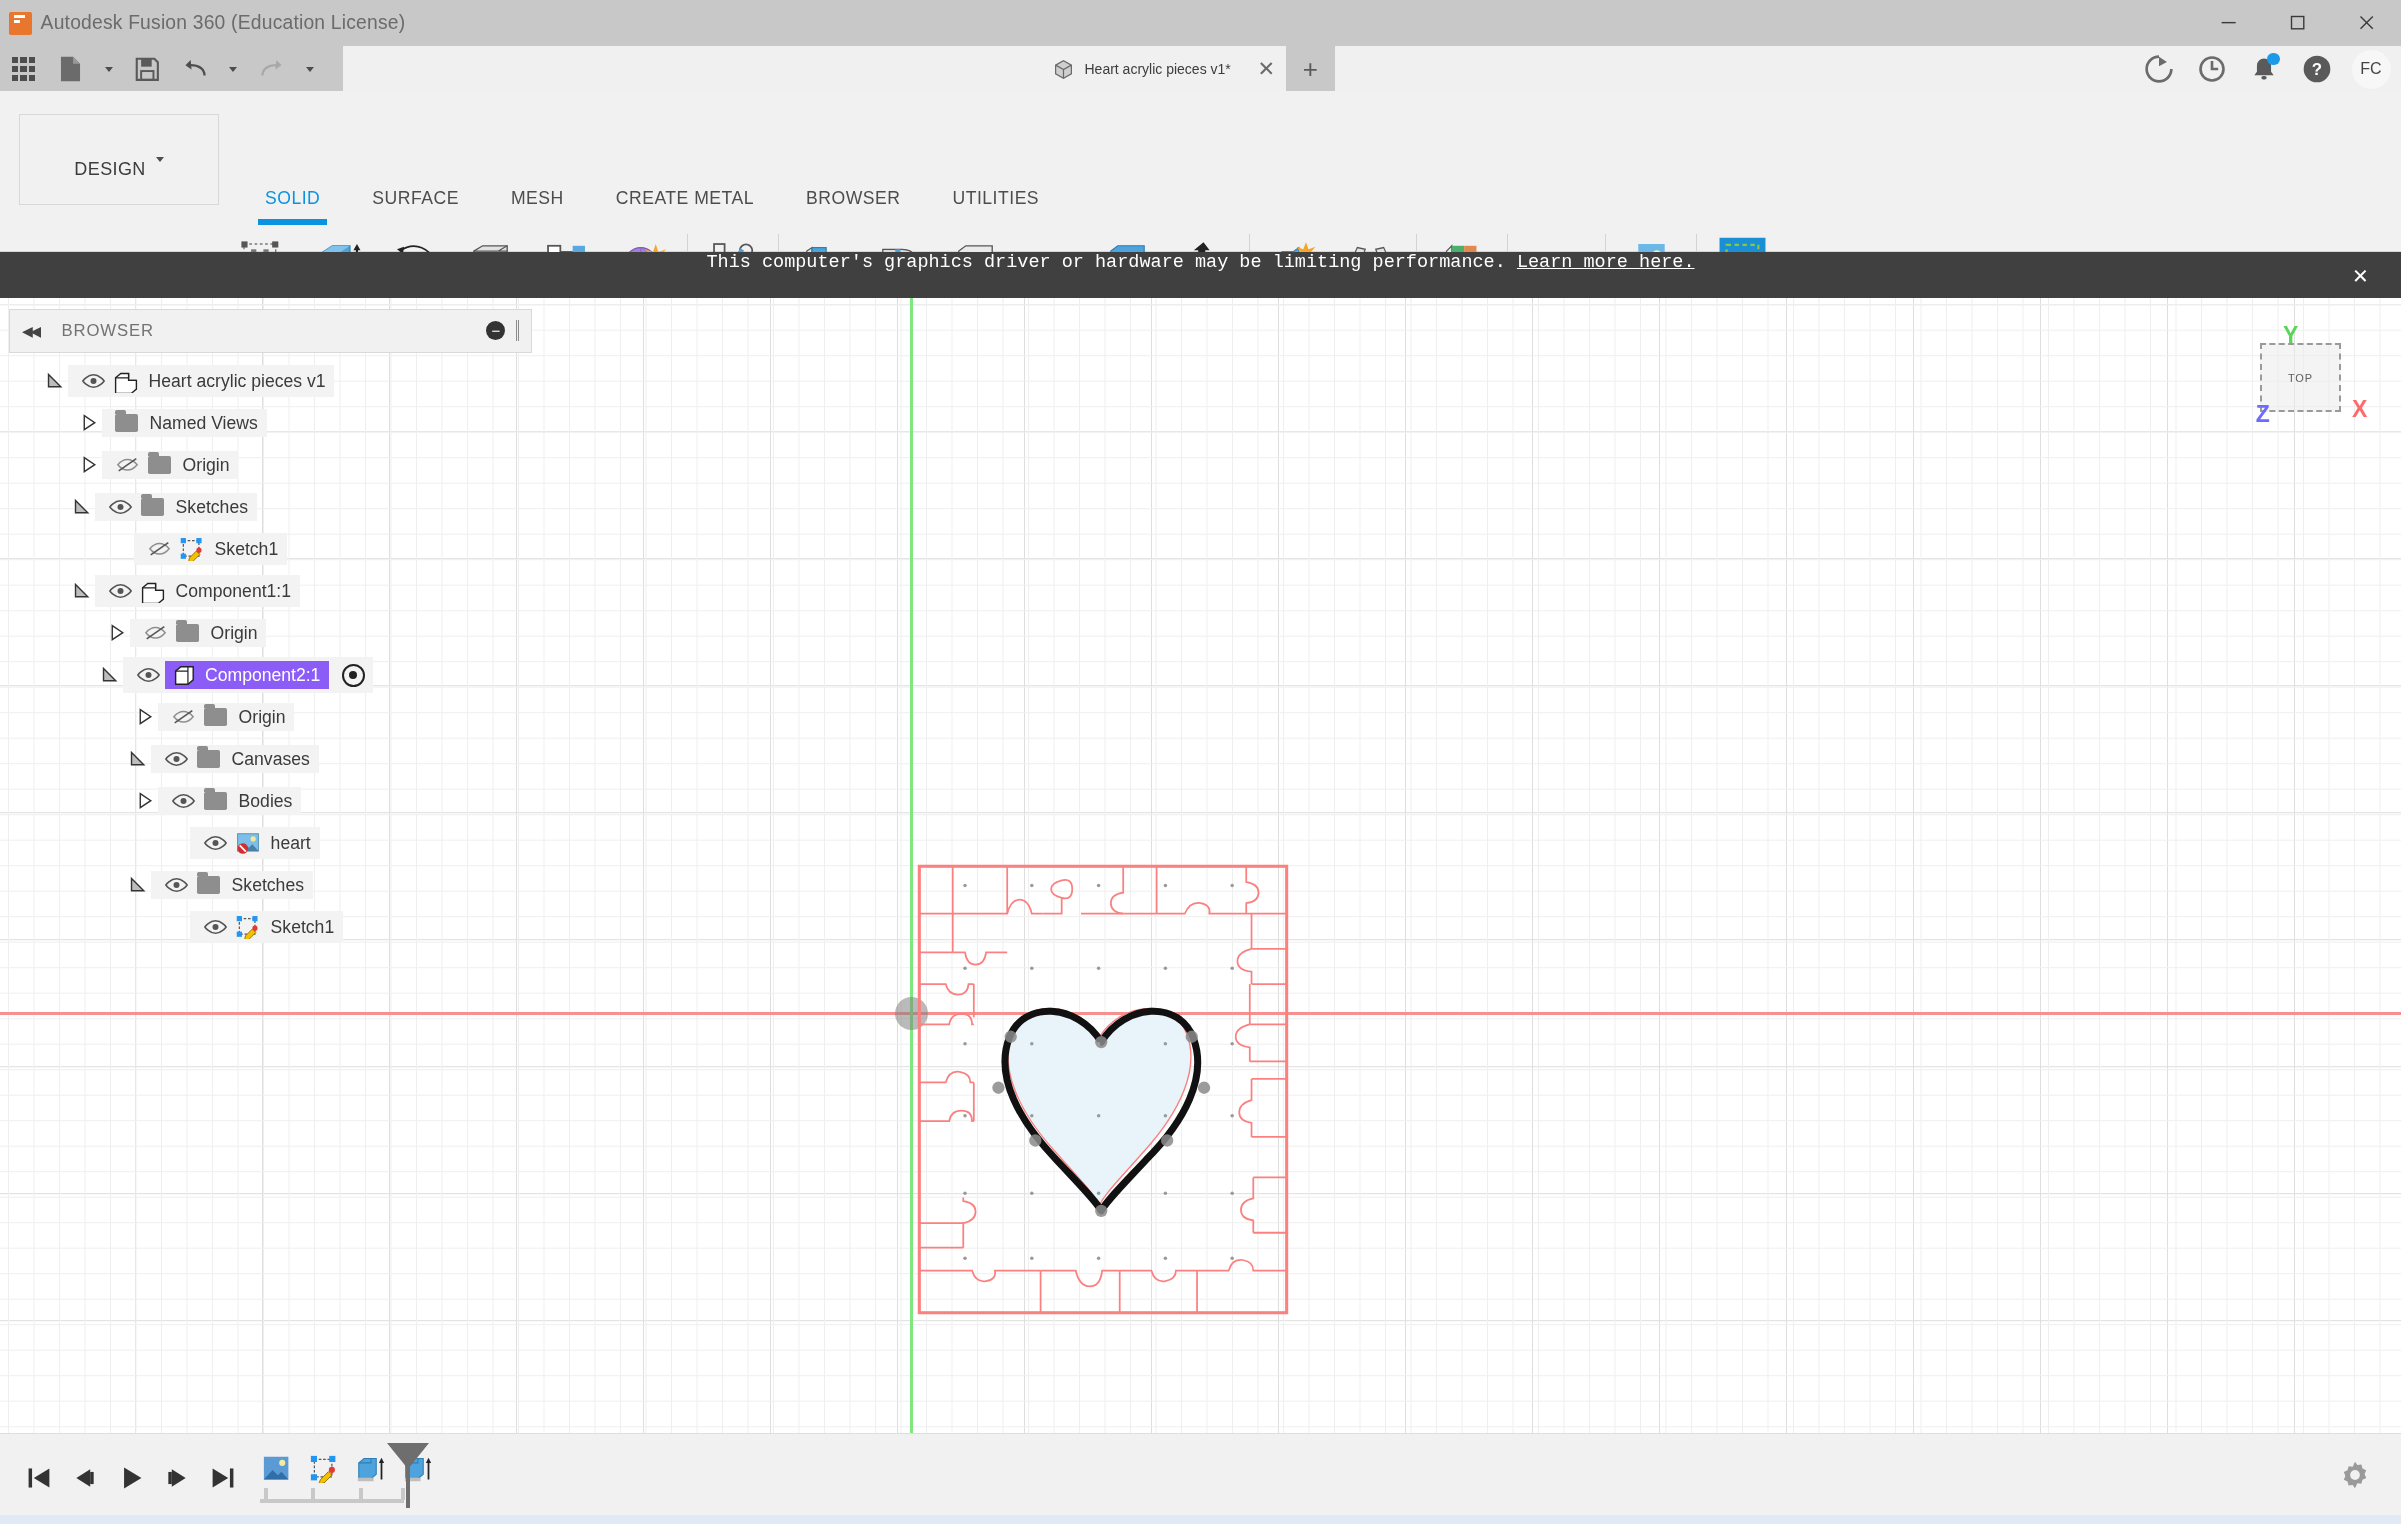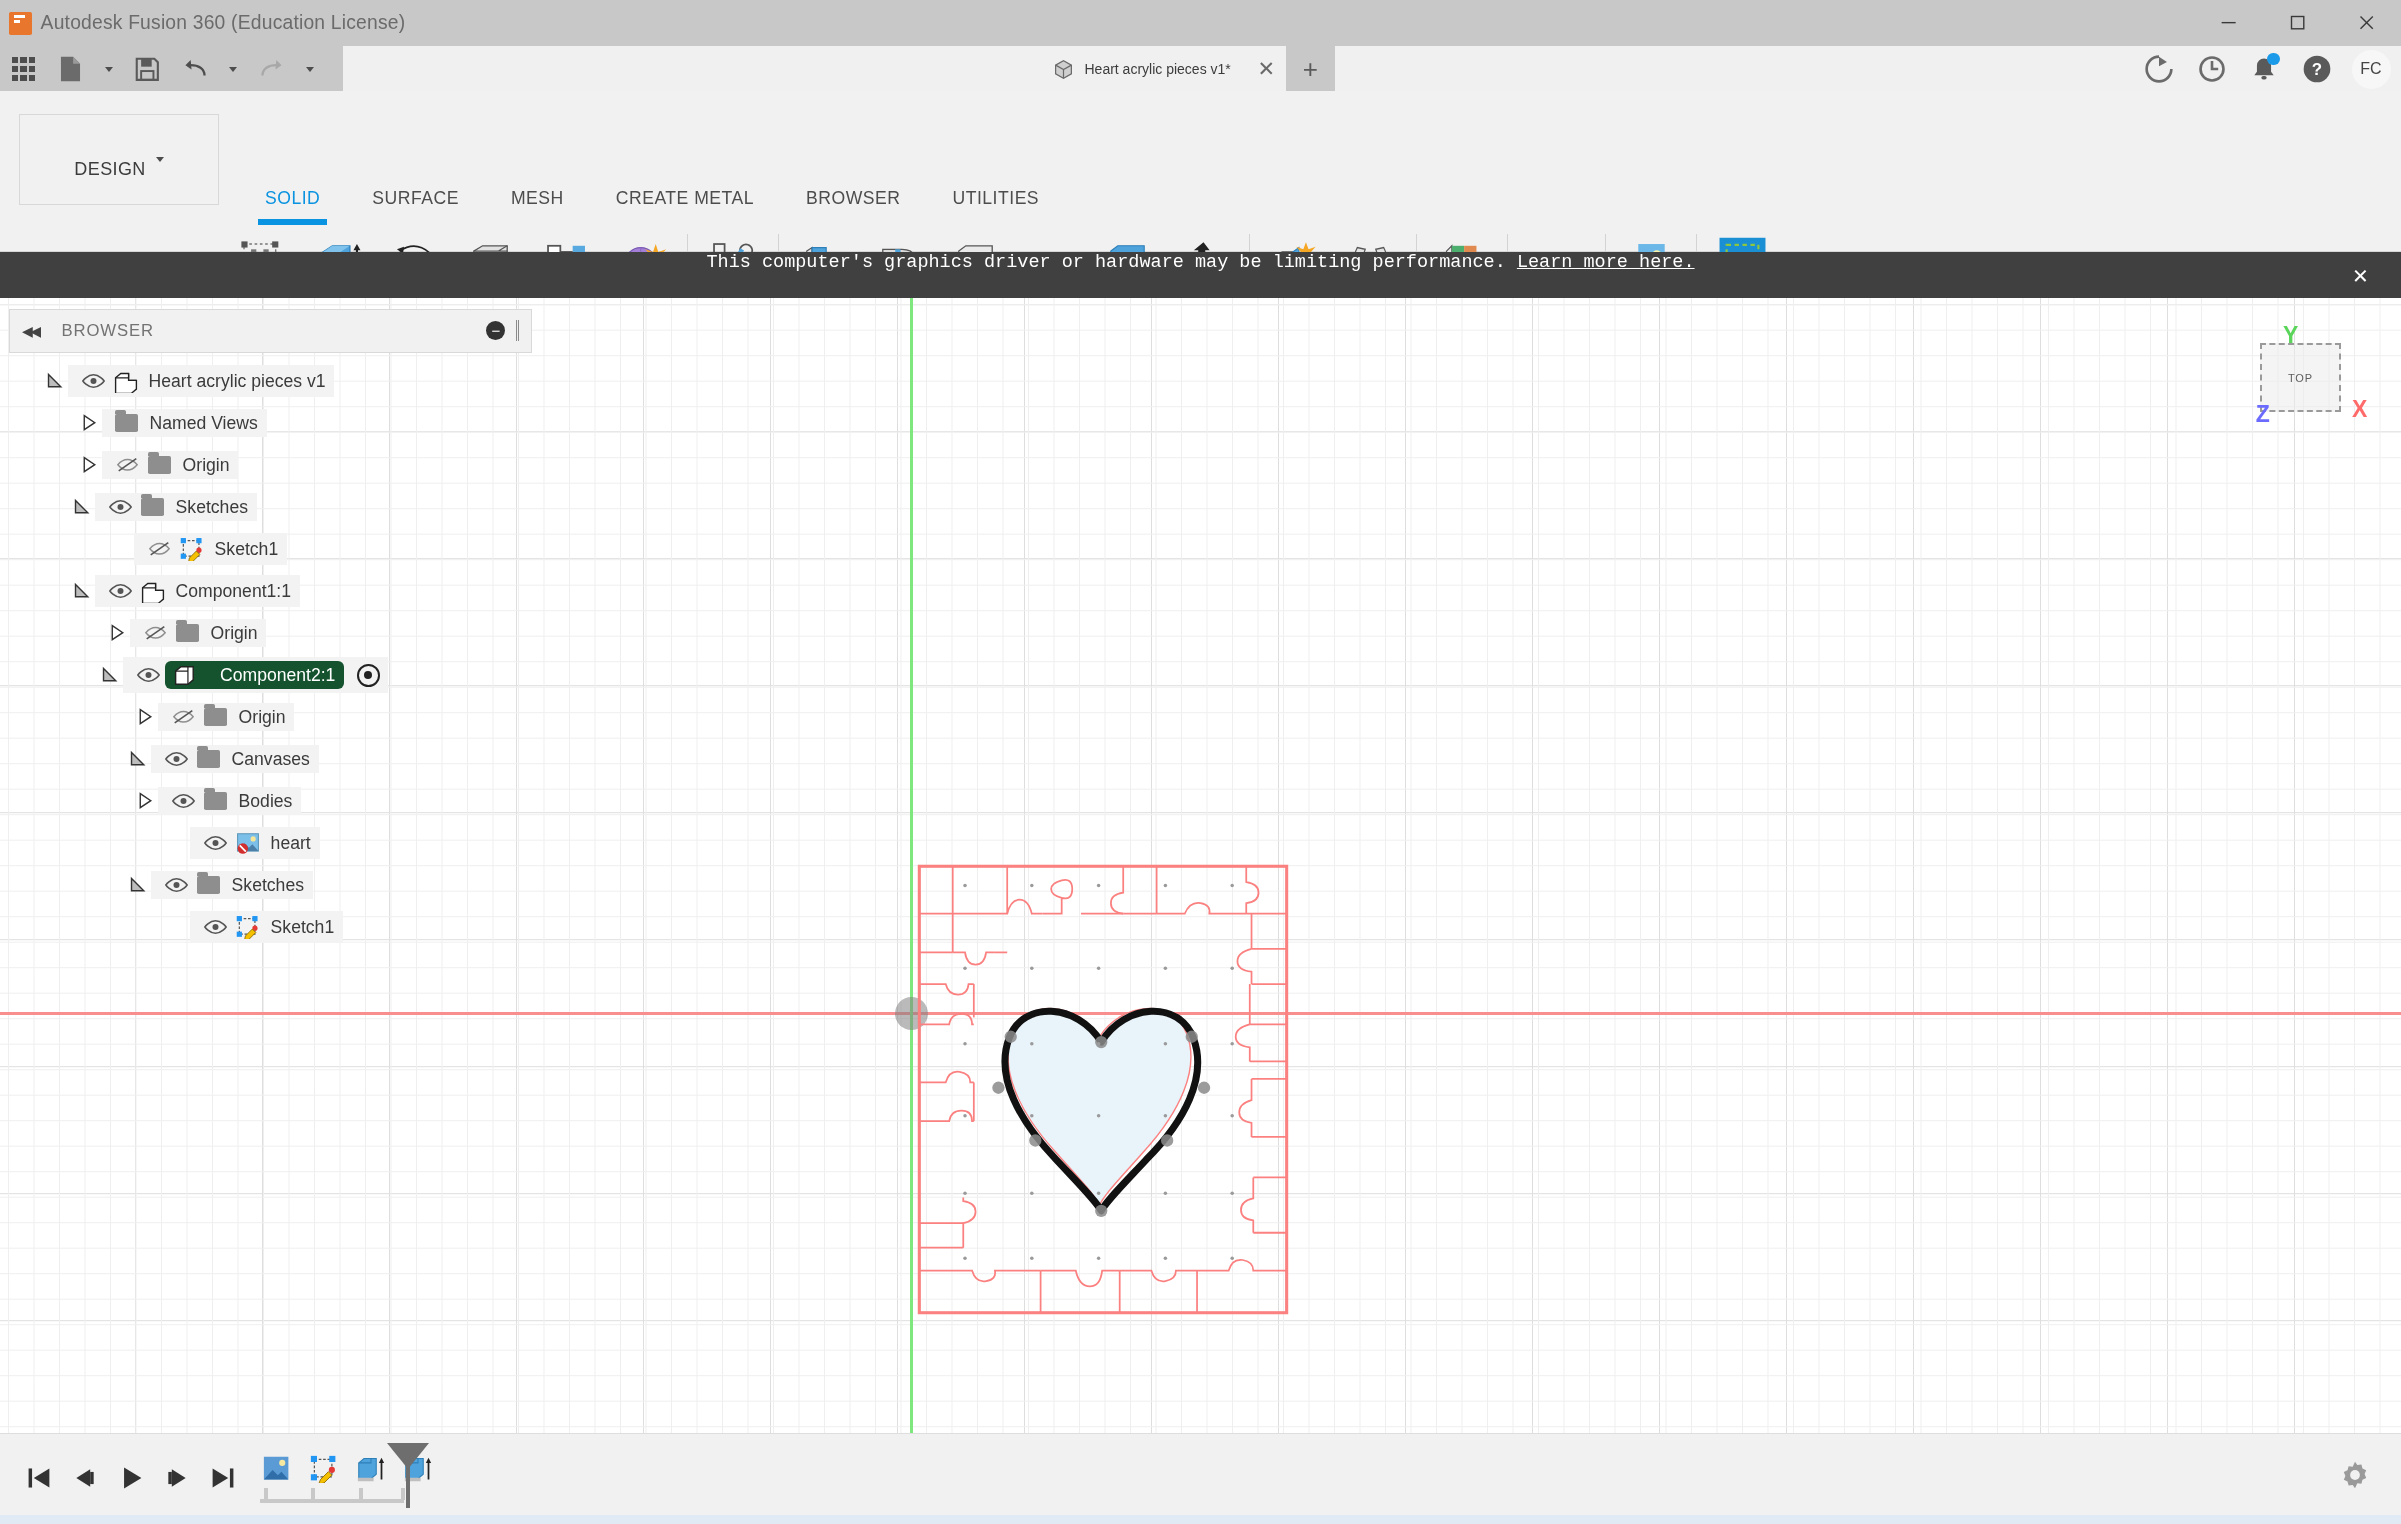--- a/index.html
+++ b/index.html
@@ -159,21 +159,21 @@
   .grip { width: 2.6px; height: 21px; border-left: 1.8px solid #8a8a8a; border-right: 1.8px solid #8a8a8a; }
 
   .tree { position: absolute; left: 8.8px; top: 62px; width: 523px; }
   .trow { height: 42px; display: flex; align-items: center; position: relative; }
   .texp { width: 26px; display: flex; align-items: center; justify-content: center; flex: 0 0 auto; }
   .teye { width: 33px; display: flex; align-items: center; justify-content: center; flex: 0 0 auto; }
   .ticon { width: 32px; display: flex; align-items: center; justify-content: center; flex: 0 0 auto; margin-right: 7px; }
   .tlabel { font-size: 17.6px; color: #3b3b3b; white-space: nowrap; }
   .thl { background: #f3f3f3; }
   .trow.selected .tlabel { color: #ffffff; }
-  .sel-pill { background: #14532d; padding: 2.6px 8.8px; border-radius: 6px; display: flex; align-items: center; gap: 22px; }
+  .sel-pill { background: #8b5cf6; padding: 2.6px 8.8px; border-radius: 0; display: flex; align-items: center; gap: 7px; }
   .act-dot {
     width: 23px; height: 23px; border-radius: 50%; border: 2.6px solid #222; margin-left: 12.3px;
     display: flex; align-items: center; justify-content: center; flex: 0 0 auto;
   }
   .act-dot i { width: 8.8px; height: 8.8px; border-radius: 50%; background: #222; display: block; }
   .folder { width: 23px; height: 18.5px; background: #8e8e8e; border-radius: 1.8px; position: relative; }
   .folder::before { content:""; position:absolute; left:0; top:-3.5px; width: 11.4px; height: 3.5px; background:#8e8e8e; border-radius: 1.8px 1.8px 0 0; }
 
   
   .timeline {

